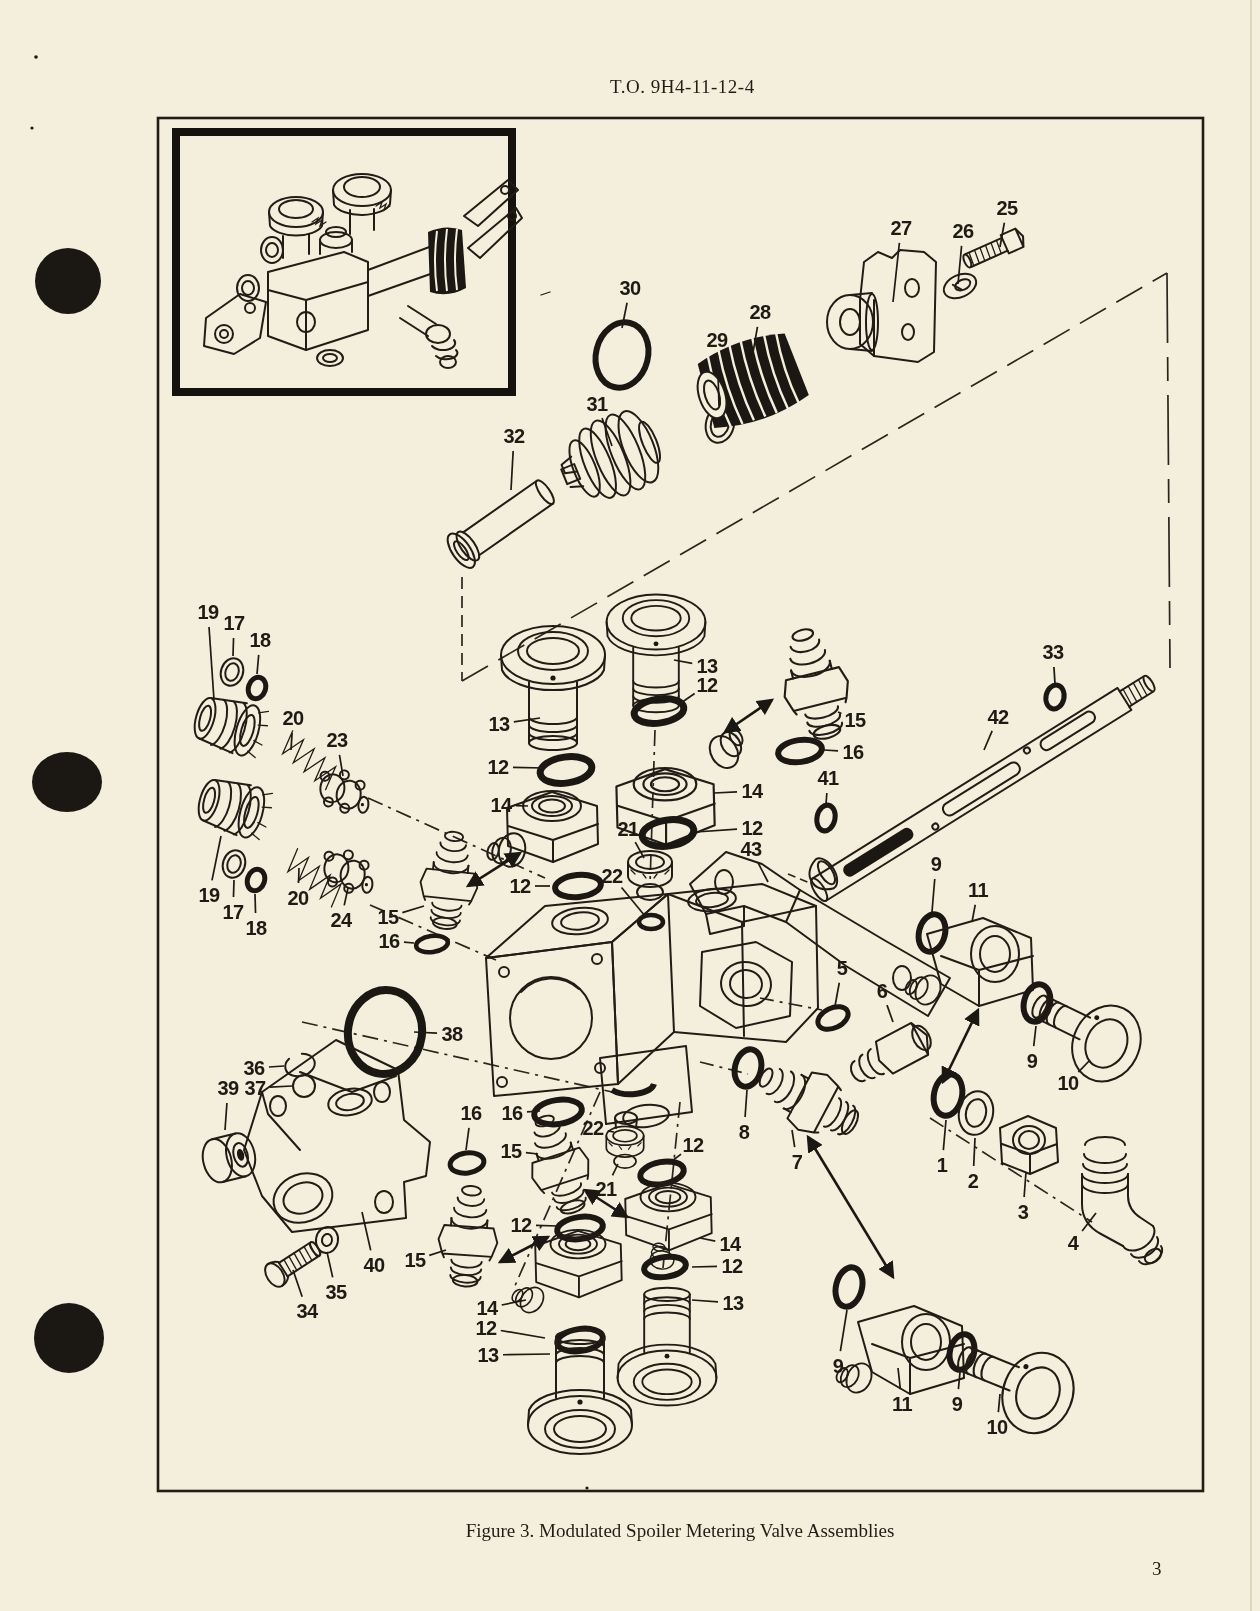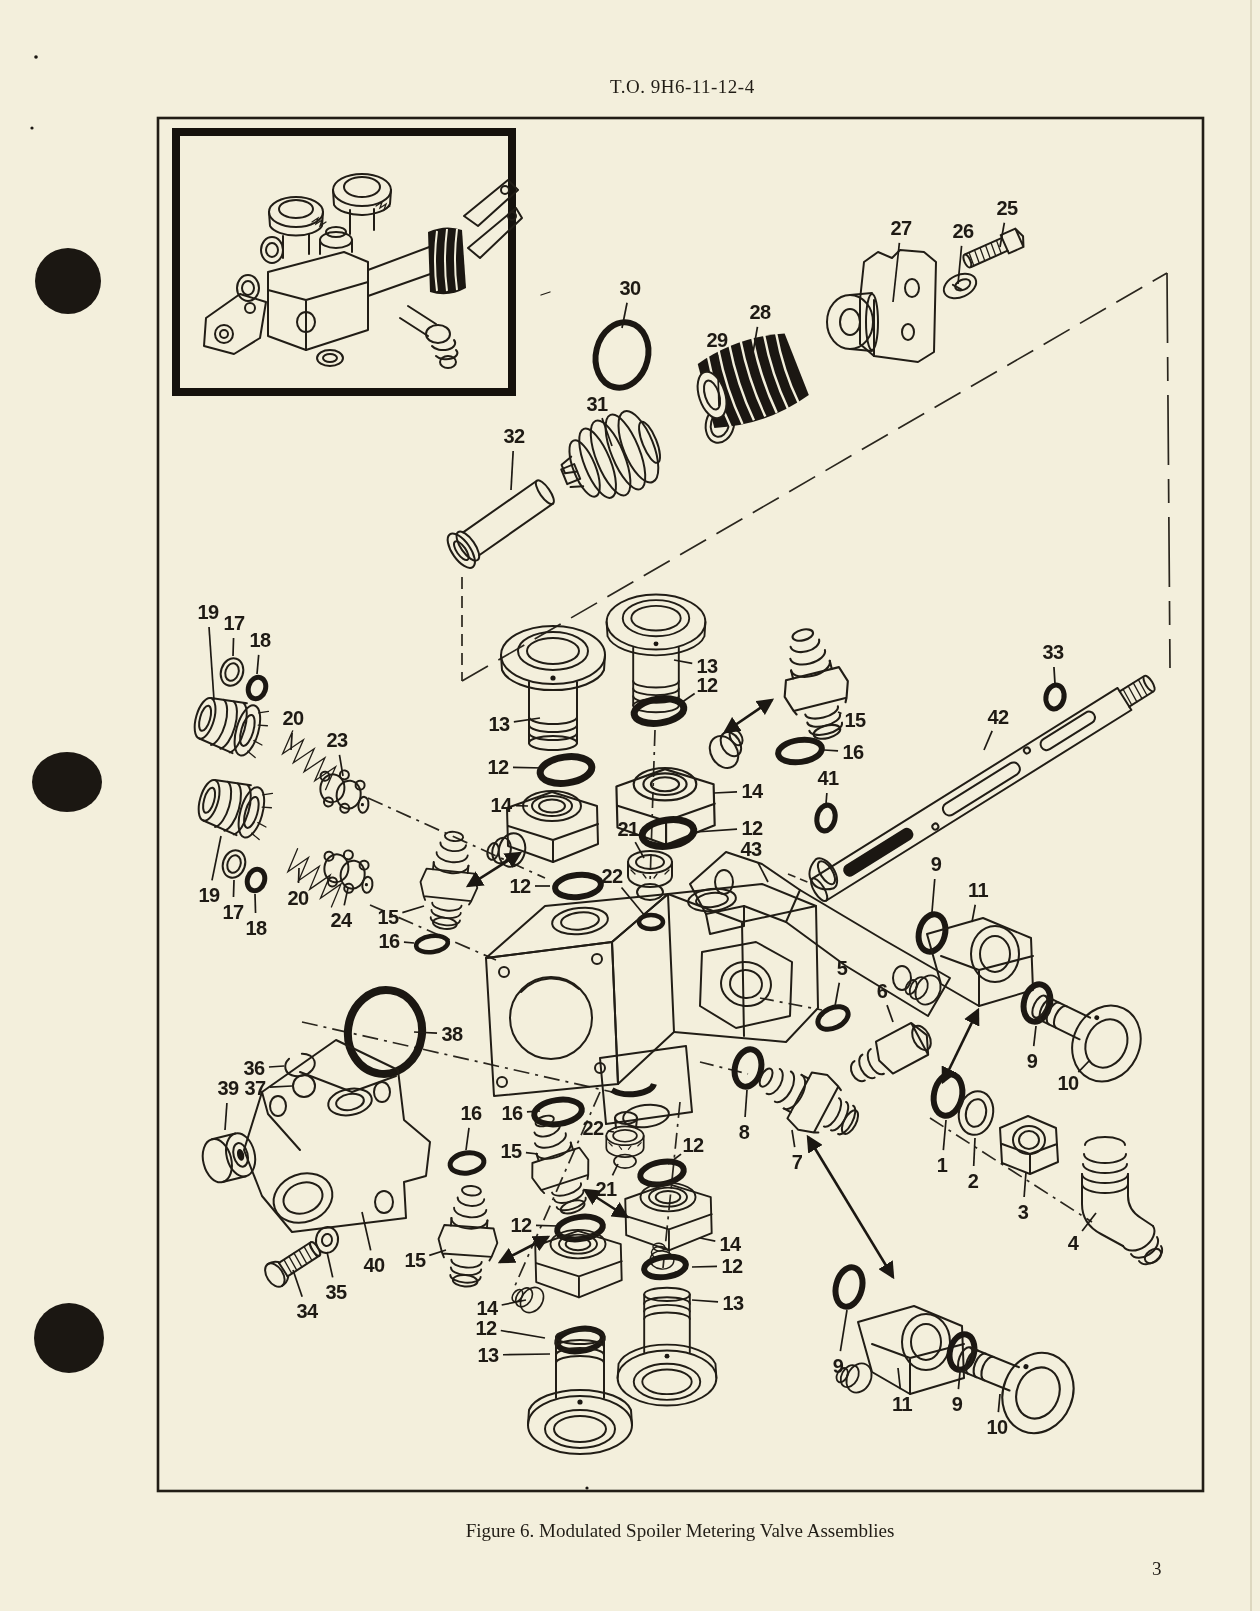--- a/index.html
+++ b/index.html
@@ -19,21 +19,21 @@
   .arr{fill:none;stroke:#1b1712;stroke-width:2.6;}
   .callout-num{font-family:"Liberation Sans","DejaVu Sans",sans-serif;font-weight:700;font-size:20px;
                letter-spacing:-0.5px;fill:#1e1a14;}
   .lead{stroke:#1e1a14;stroke-width:1.7;fill:none;}
 </style>
 </head>
 <body>
 
 <div class="page">
 
-  <div class="hdr-to">T.O. 9H6-11-12-4</div>
+  <div class="hdr-to">T.O. 9H4-11-12-4</div>
 
   <svg id="diagram-svg" width="1260" height="1611" viewBox="0 0 1260 1611">
     <defs>
       <marker id="ah" viewBox="0 0 10 10" refX="8.5" refY="5" markerWidth="6.5" markerHeight="6.5" orient="auto-start-reverse">
         <path d="M0,0 L10,5 L0,10 Z" fill="#1b1712"></path>
       </marker>
 
       <g id="capnut">
         <ellipse cx="0" cy="0" rx="52" ry="29" class="ln"></ellipse>
         <ellipse cx="0" cy="-4" rx="35" ry="19" class="ln"></ellipse>
@@ -779,15 +779,15 @@
           <line x1="958.4001106303958" y1="1389.0654866091106" x2="960" y2="1372" class="lead"></line>
           <text x="957" y="1411" text-anchor="middle" class="callout-num">9</text>
         </g>
         <g>
           <line x1="998.3580361906378" y1="1412.0616019029844" x2="1000" y2="1394" class="lead"></line>
           <text x="997" y="1434" text-anchor="middle" class="callout-num">10</text>
         </g>
       </g>
   </svg>
 
-  <div class="caption">Figure 6.  Modulated Spoiler Metering Valve Assemblies</div>
+  <div class="caption">Figure 3.  Modulated Spoiler Metering Valve Assemblies</div>
   <div class="pageno">3</div>
 </div>
 
 </body></html>

